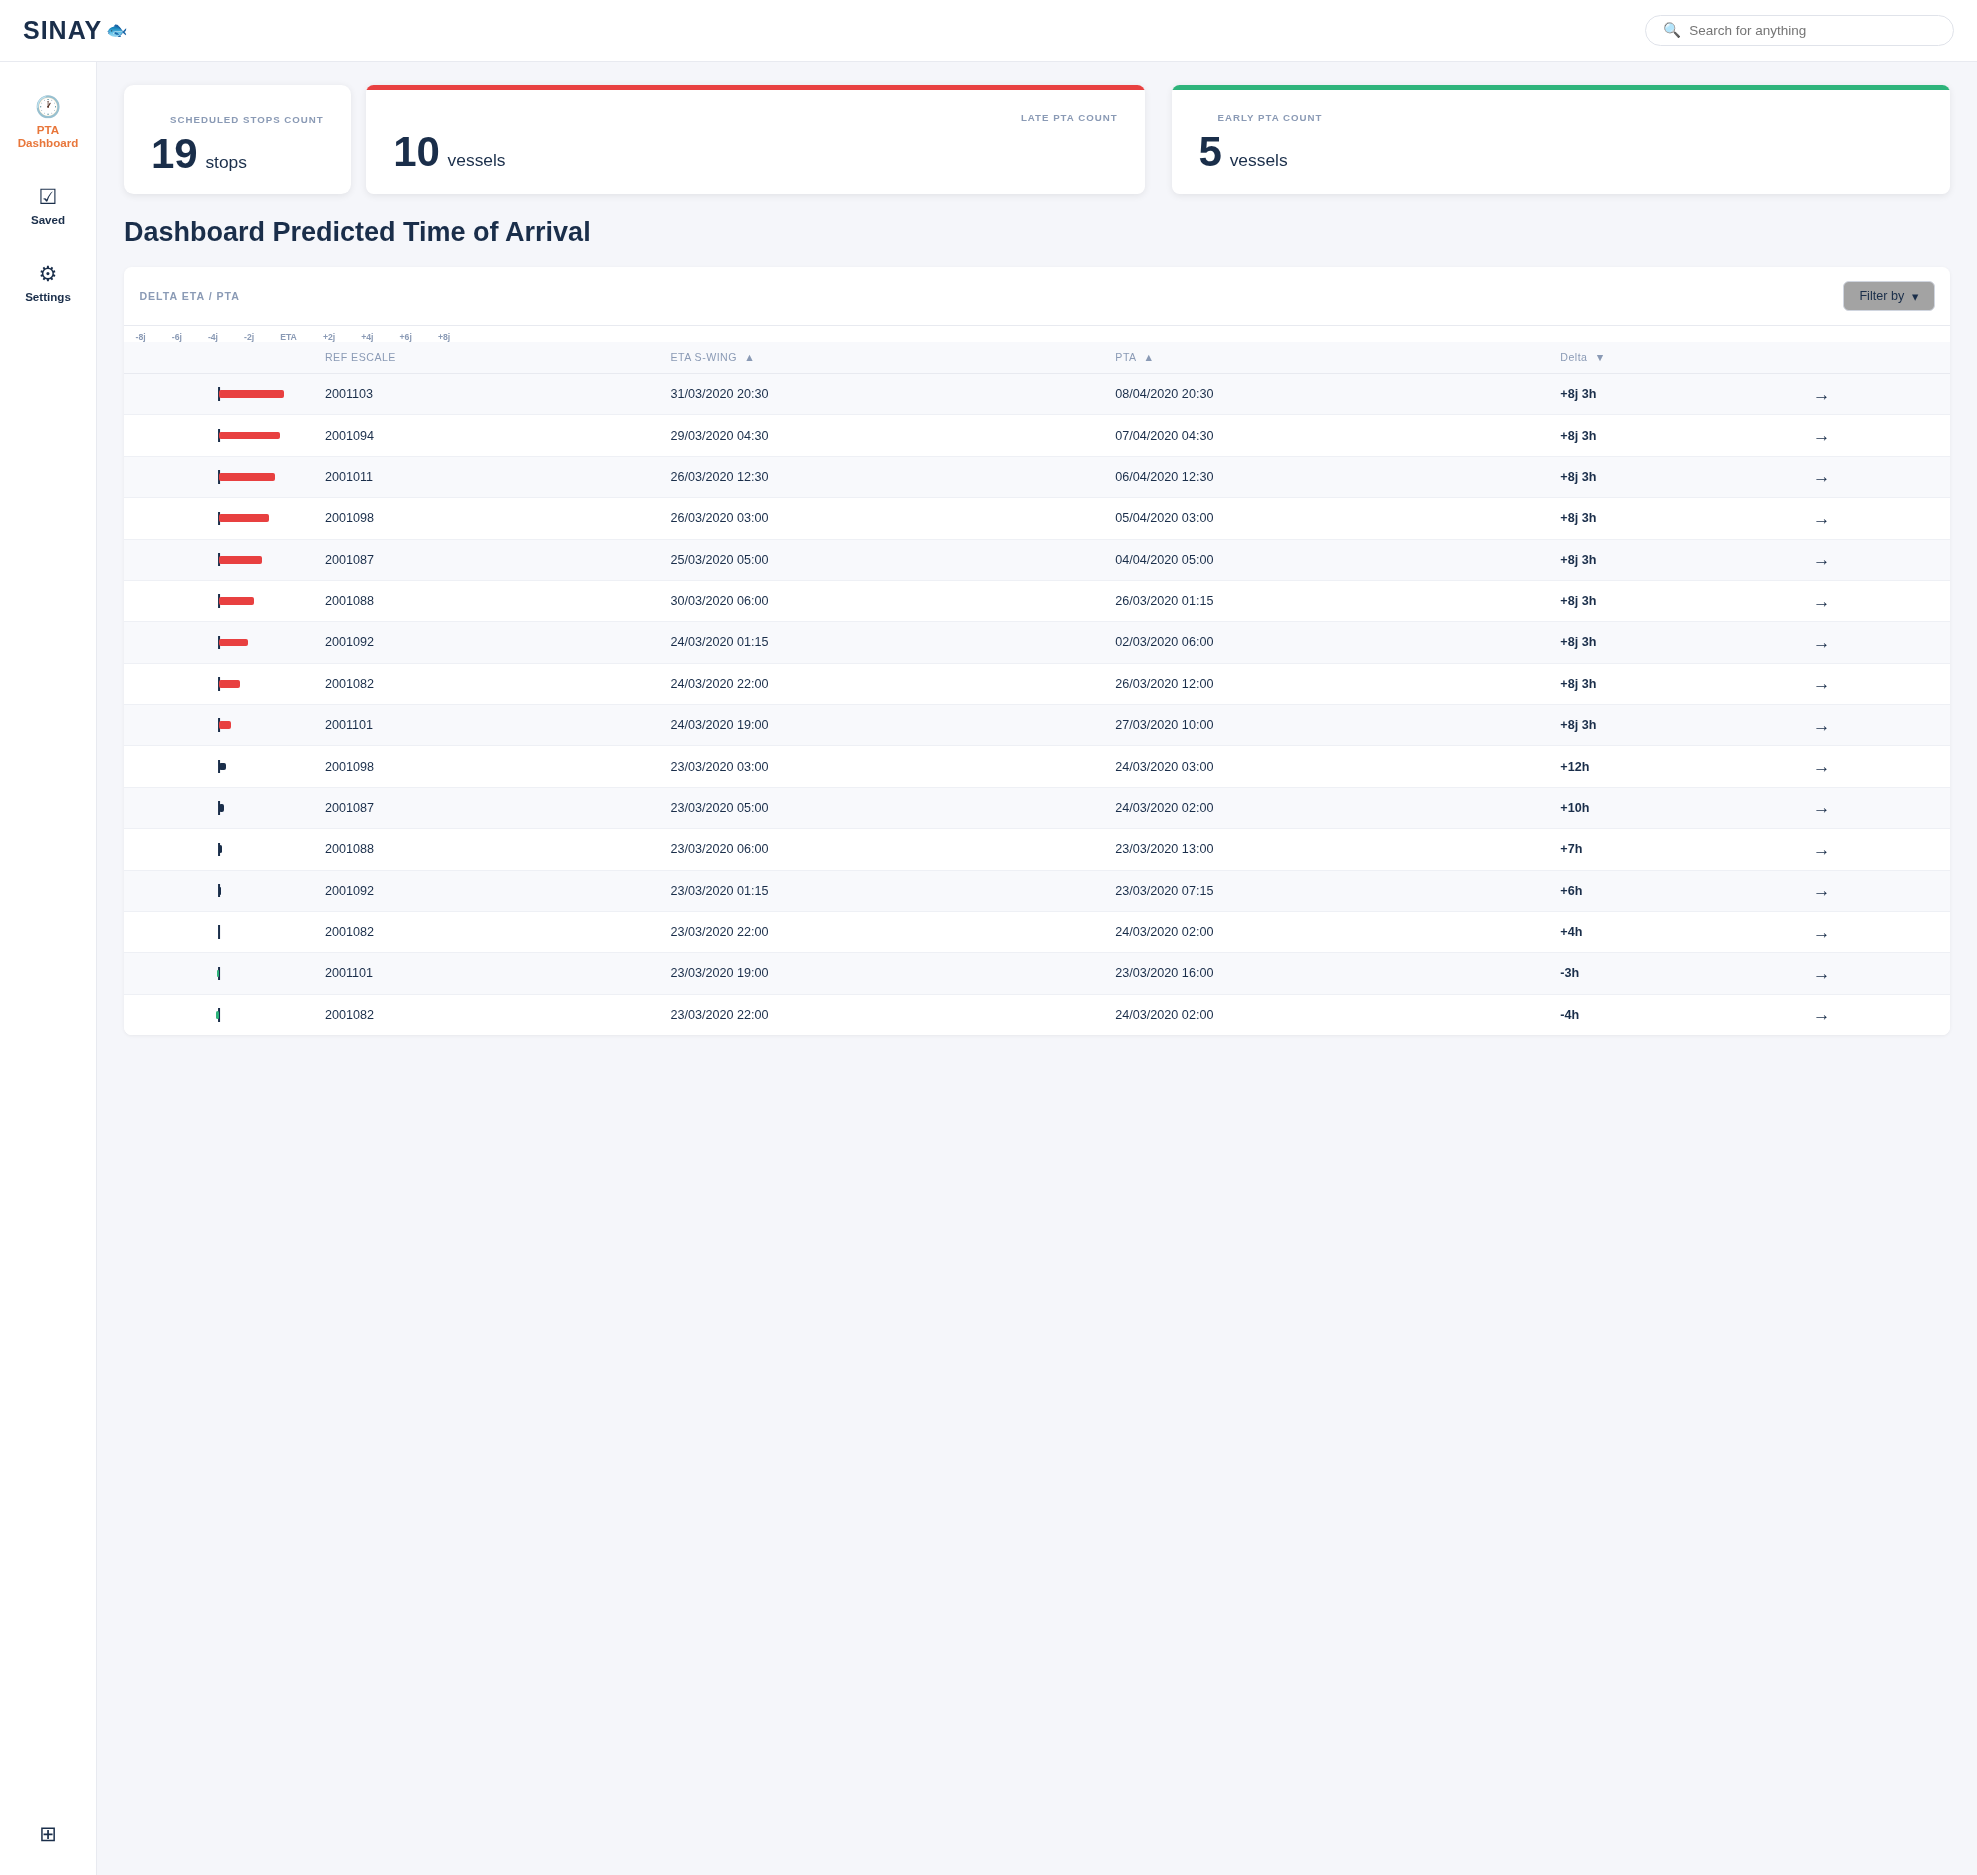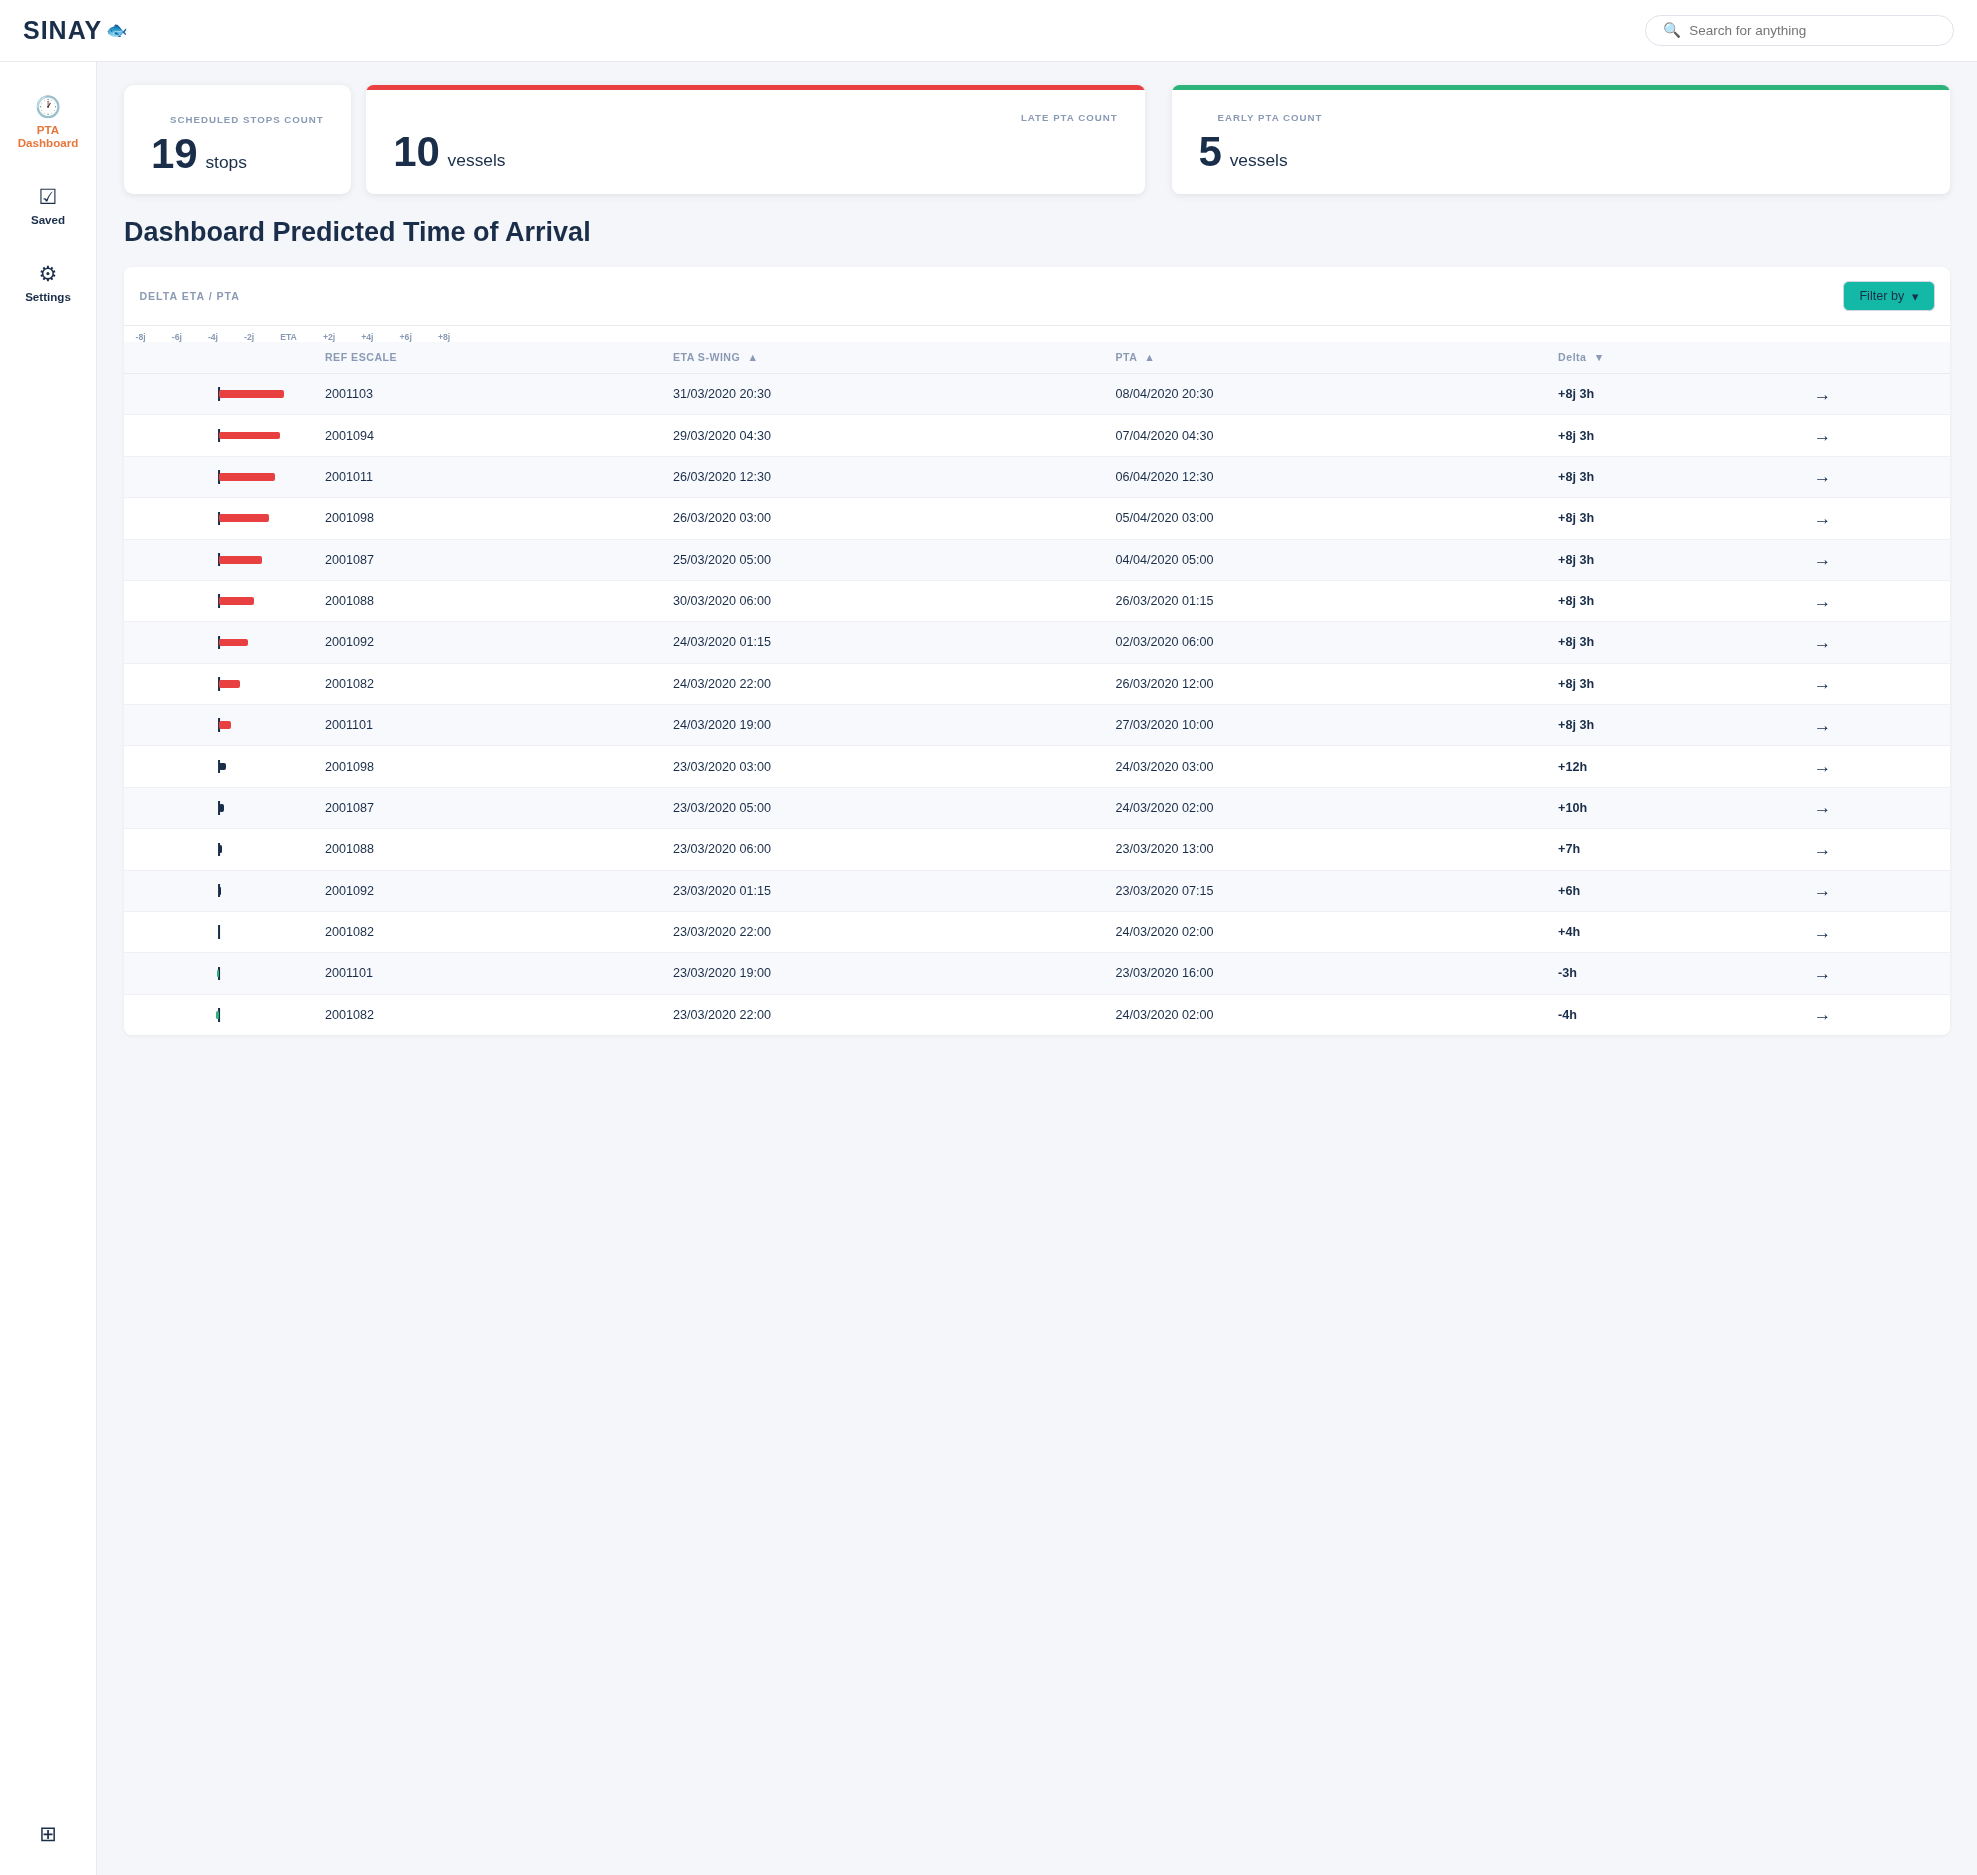--- a/index.html
+++ b/index.html
@@ -145,21 +145,21 @@
       font-weight: 700;
       color: #8a9ab5;
       letter-spacing: 1px;
       text-transform: uppercase;
     }
     .filter-btn {
       margin-left: auto;
       border: 1.4px solid #d0d5df;
       border-radius: 5.8px;
       padding: 6.8px 15.4px;
-      background: #14b8a6;
+      background: #a3a3a3;
       font-size: 12.6px;
       cursor: pointer;
       display: flex;
       align-items: center;
       gap: 7.7px;
       color: #1a2e4a;
       font-weight: 500;
     }
 
     
@@ -168,21 +168,21 @@
       border-collapse: collapse;
       font-size: 12.6px;
     }
     .data-table thead tr {
       background: #fff;
     }
     .data-table th {
       padding: 9.7px 11.6px;
       text-align: left;
       font-size: 10.6px;
-      font-weight: 700;
+      font-weight: 400;
       color: #8a9ab5;
       letter-spacing: 0.5px;
       border-bottom: 1px solid #e8eaf0;
       white-space: nowrap;
     }
     .data-table th.sortable { cursor: pointer; }
     .data-table th .sort-arrow { margin-left: 3.9px; }
     .data-table td {
       padding: 9.7px 11.6px;
       border-bottom: 1px solid #eef0f5;

